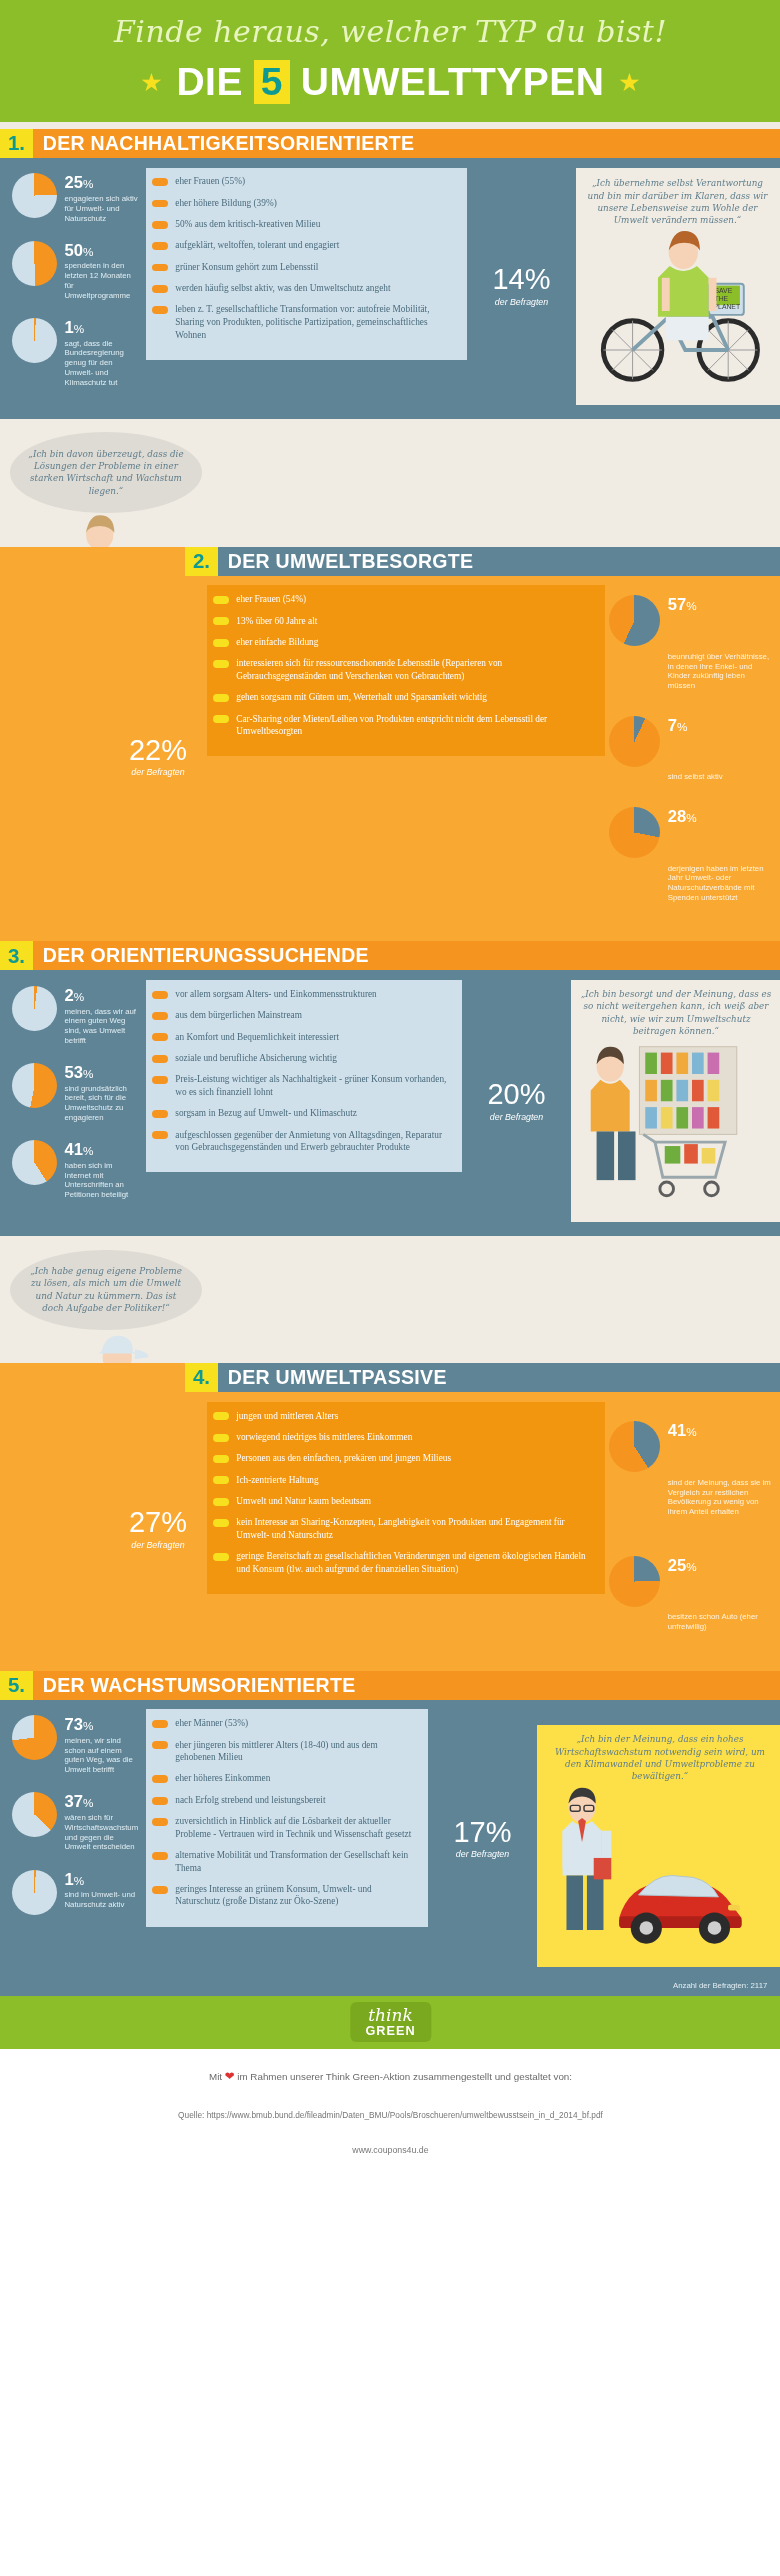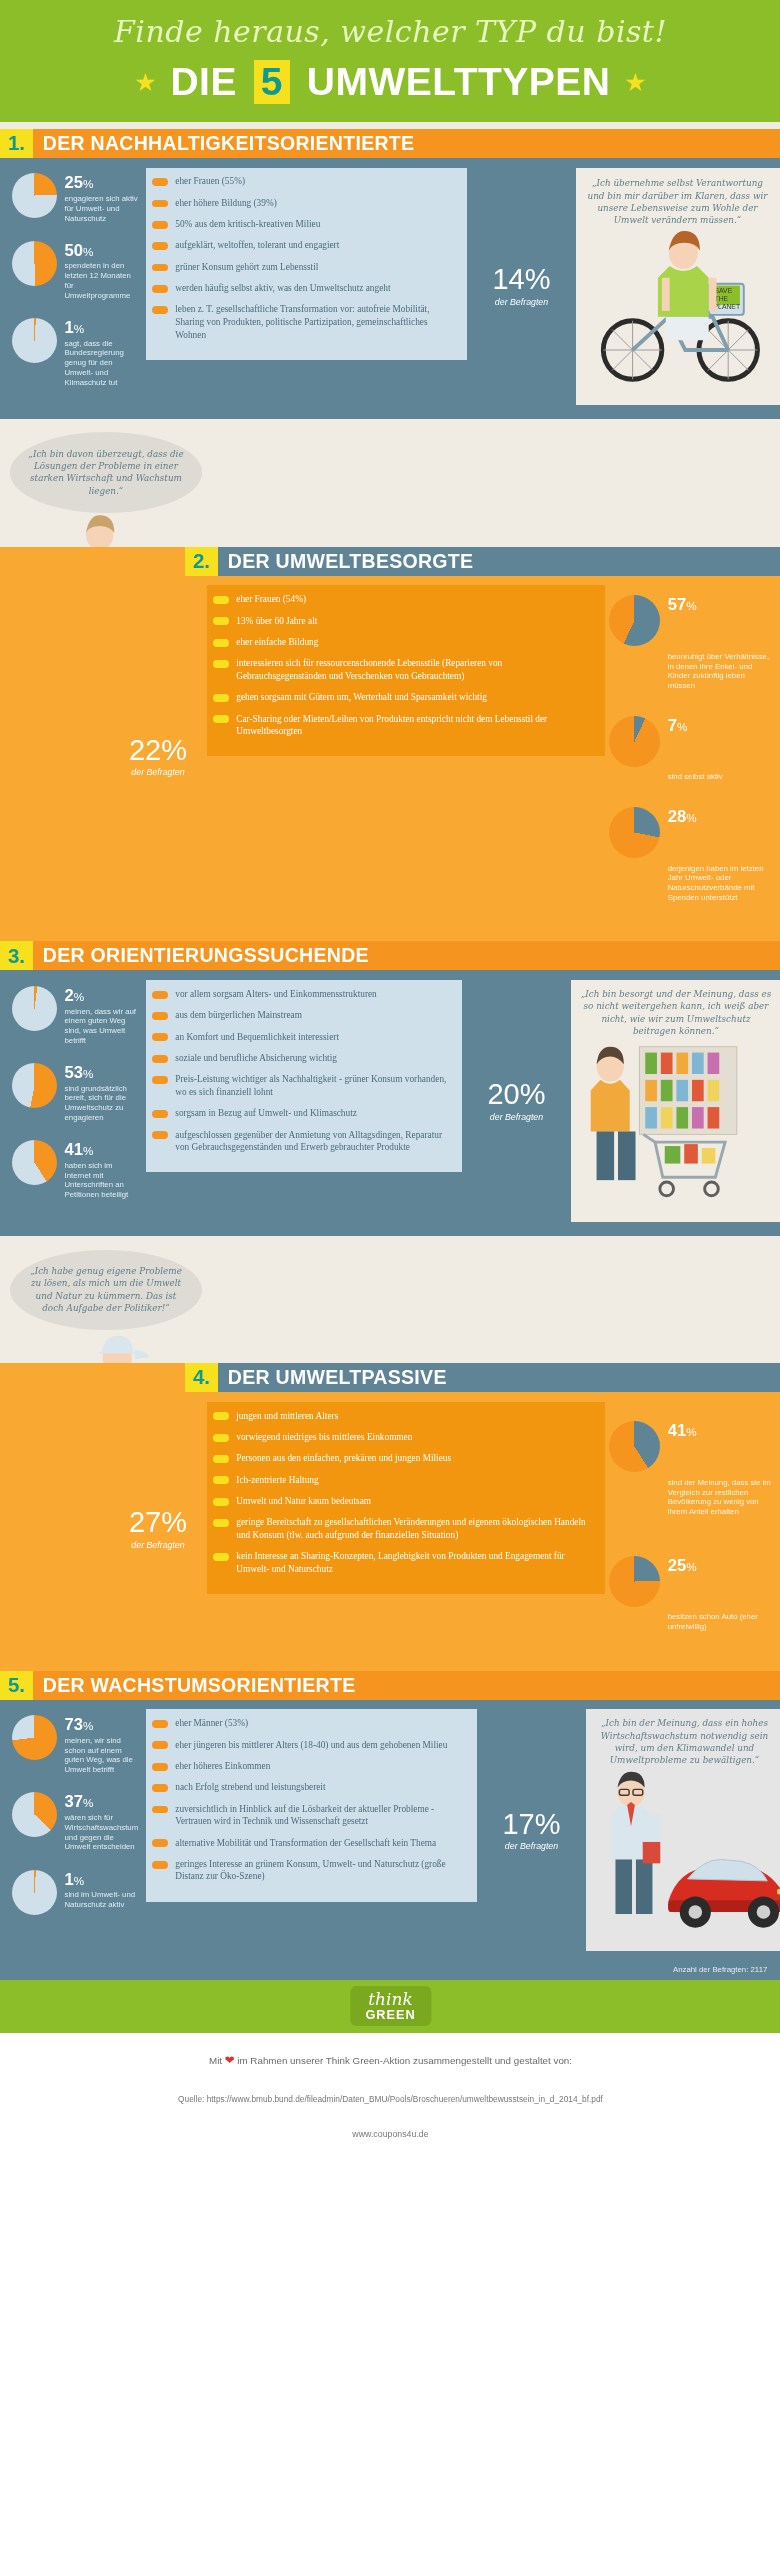--- a/index.html
+++ b/index.html
@@ -18,21 +18,21 @@
     font-style: italic;
     font-size: 30px;
     color: #e8f5c0;
     letter-spacing: 0.5px;
     padding-bottom: 11.7px;
   }
   .hero-title-row { display: flex; align-items: center; justify-content: center; gap: 13.7px; }
   .star { color: #f7e11e; font-size: 25px; line-height: 1; }
   .hero-title {
     font-size: 39px; font-weight: bold; color: #ffffff;
-    letter-spacing: 0.5px; display: flex; align-items: flex-end; gap: 17px;
+    letter-spacing: 0.5px; display: flex; align-items: flex-end; gap: 11px;
   }
   .hero-num {
     background: #f7e11e; color: #0e9a93; padding: 0 6.8px;
     display: inline-block; font-weight: bold;
   }
   .hero-rule { height: 6.8px; background: #f0ece3; }
 
   
   .sec { position: relative; }
   .sec-head {
@@ -529,25 +529,25 @@
           <div class="bullet">
               <span class="pill"></span>
               <span class="bullet-txt">Ich-zentrierte Haltung</span>
             </div>
           <div class="bullet">
               <span class="pill"></span>
               <span class="bullet-txt">Umwelt und Natur kaum bedeutsam</span>
             </div>
           <div class="bullet">
               <span class="pill"></span>
+              <span class="bullet-txt">kein Interesse an Sharing-Konzepten, Langlebigkeit von Produkten und Engagement für Umwelt- und Naturschutz</span>
+            </div>
+          <div class="bullet">
+              <span class="pill"></span>
               <span class="bullet-txt">geringe Bereitschaft zu gesellschaftlichen Veränderungen und eigenem ökologischen Handeln und Konsum (tlw. auch aufgrund der finanziellen Situation)</span>
-            </div>
-          <div class="bullet">
-              <span class="pill"></span>
-              <span class="bullet-txt">kein Interesse an Sharing-Konzepten, Langlebigkeit von Produkten und Engagement für Umwelt- und Naturschutz</span>
             </div>
         </div>
       </div>
       <div class="stats-right">
         <div class="stat" style="margin-top:9.8px;">
           <div class="pie" style="background:conic-gradient(#5e8496 0 41%, #f5941f 41% 100%)"></div>
           <div class="stat-txt">
             <div class="stat-pct"><span>41</span><span class="sym">%</span></div>
             <div class="stat-desc">sind der Meinung, dass sie im Vergleich zur restlichen Bevölkerung zu wenig von ihrem Anteil erhalten</div>
           </div>
@@ -624,21 +624,21 @@
               <span class="bullet-txt">geringes Interesse an grünem Konsum, Umwelt- und Naturschutz (große Distanz zur Öko-Szene)</span>
             </div>
         </div>
       </div>
 
       <div class="share">
         <div class="share-num">17%</div>
         <div class="share-lbl">der Befragten</div>
       </div>
 
-      <div style="width:195px;flex-shrink:0;background:#e5e5e5;position:relative;">
+      <div style="width:244px;flex-shrink:0;background:#fde047;position:relative;margin-top:16px;">
         <div style="padding:7.8px 7.8px 0 9.8px;">
           <div class="quote">„Ich bin der Meinung, dass ein hohes Wirtschaftswachstum notwendig sein wird, um den Klimawandel und Umweltprobleme zu bewältigen.“</div>
         </div>
         <svg width="205" height="185" viewBox="0 0 210 190" style="display:block;">
 
           <ellipse cx="46" cy="26" rx="14" ry="16" fill="#f6d3b6"></ellipse>
           <path d="M32 22 q3-16 14-16 q14 0 14 16 q-6-7-14-7 q-9 0-14 7z" fill="#3a3a3a"></path>
           <rect x="34" y="24" width="10" height="6" rx="2" fill="none" stroke="#3a3a3a" stroke-width="1.5"></rect>
           <rect x="48" y="24" width="10" height="6" rx="2" fill="none" stroke="#3a3a3a" stroke-width="1.5"></rect>
           <path d="M36 40 q10 8 20 0 l10 10 v46 h-40 v-46z" fill="#d9e6ee"></path>

